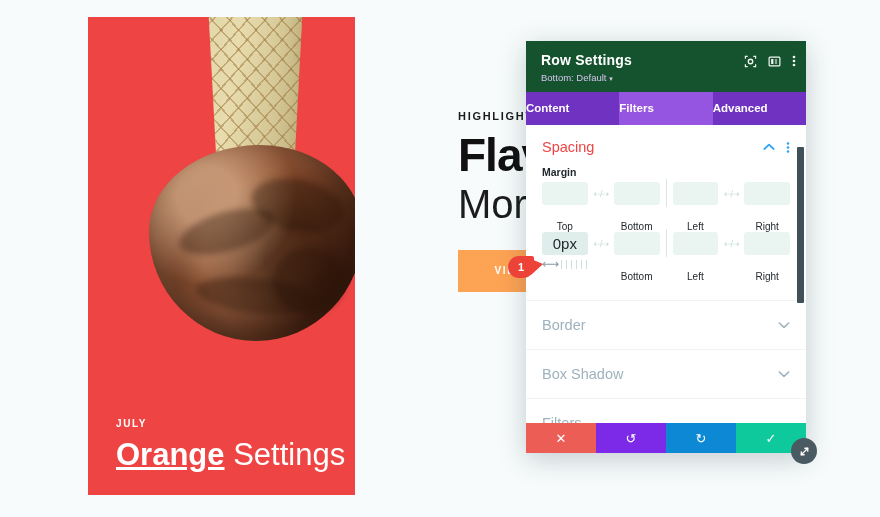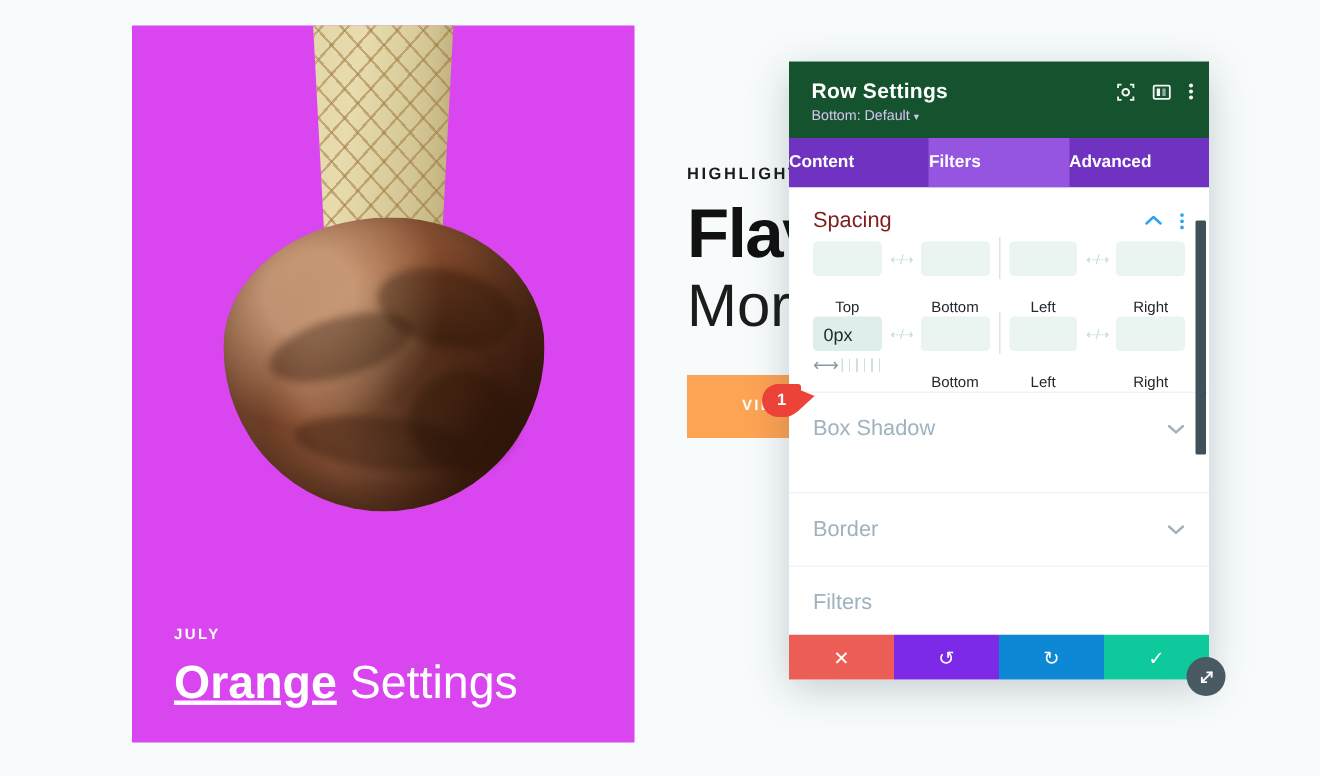--- a/index.html
+++ b/index.html
@@ -7,22 +7,22 @@
     width: 880px; height: 517px;
     background: #f7fbfb;
     font-family: "Liberation Sans", sans-serif;
     overflow: hidden;
   }
   .page { position: relative; width: 880px; height: 517px; }
 
   
   .promo-card {
     position: absolute; left: 88px; top: 17px;
-    width: 335px; height: 478px;
-    background: #d946ef;
+    width: 267px; height: 478px;
+    background: #ef4444;
     overflow: hidden;
   }
   .cone-wrap {
     position: absolute; left: 0; top: 0; width: 335px; height: 345px;
     overflow: hidden;
   }
   
   .cone {
     position: absolute; left: 50%; top: -36px;
     width: 128px; height: 290px;
@@ -118,39 +118,40 @@
     color: #ffffff; font-size: 11.5px; font-weight: 700; cursor: pointer;
   }
   .tab.active { background: #9655e0; }
 
   .modal-body { flex: 1 1 auto; position: relative; overflow: hidden; background: #fff; }
 
   .sp-head {
     display: flex; align-items: center; justify-content: space-between;
     padding: 14px 16px 6px 16px;
   }
-  .sp-title { color: #7f1d1d; font-size: 14.5px; }
+  .sp-title { color: #ef4444; font-size: 14.5px; }
   .sp-head-icons { display: flex; align-items: center; gap: 11px; }
   .sp-ic { color: #2ea3f2; cursor: pointer; line-height: 0; }
 
   .grp-label {
     color: #22292e; font-size: 10.5px; font-weight: 700;
     padding: 5px 16px 4px 16px;
   }
   .row4 {
     display: flex; align-items: flex-start;
     padding: 0 16px; position: relative;
   }
   .cell { flex: 1; display: flex; flex-direction: column; align-items: center; }
   .fld {
     width: 100%; height: 23px;
     background: #eaf4f1; border: 0; border-radius: 3px;
     font-family: "Liberation Sans", sans-serif;
-    font-size: 12px; color: #22292e; padding: 0 7px;
+    font-size: 15px; color: #22292e; padding: 0 7px;
     outline: none;
+    text-align: center;
   }
   .fld.active { background: #dfeeea; }
   .cap { font-size: 10px; color: #22292e; margin-top: 16px; }
   .linkic {
     flex: 0 0 26px; display: flex; align-items: center; justify-content: center;
     height: 23px; color: #c4ded6; font-size: 9px; letter-spacing: -1px;
     cursor: pointer;
   }
   .vdiv { flex: 0 0 13px; height: 23px; position: relative; }
   .vdiv::after {
@@ -301,20 +302,21 @@
           <span class="sp-ic">
             <svg width="4" height="13" viewBox="0 0 4 13">
               <circle cx="2" cy="2.4" r="1.25" fill="#2ea3f2"></circle>
               <circle cx="2" cy="6.5" r="1.25" fill="#2ea3f2"></circle>
               <circle cx="2" cy="10.6" r="1.25" fill="#2ea3f2"></circle>
             </svg>
           </span>
         </div>
       </div>
 
+      <div class="grp-label">Margin</div>
       <div class="row4">
         <div class="cell">
           <input class="fld" type="text" value="" style="">
           <span class="cap">Top</span>
         </div>
         <div class="linkic">⇠/⇢</div>
         <div class="cell">
           <input class="fld" type="text" value="" style="">
           <span class="cap">Bottom</span>
         </div>
@@ -348,36 +350,36 @@
           <input class="fld" type="text" value="" style="">
           <span class="cap">Left</span>
         </div>
         <div class="linkic">⇠/⇢</div>
         <div class="cell">
           <input class="fld" type="text" value="" style="">
           <span class="cap">Right</span>
         </div>
       </div>
 
+      <div class="acc-item" style="margin-top:18px">
+        <span class="acc-label">Border</span>
+        <span class="acc-chev">
+          <svg width="12" height="8" viewBox="0 0 12 8">
+            <path d="M1.3 2L6 6.3 10.7 2" fill="none" stroke="#9fb2bd" stroke-width="1.6" stroke-linecap="round" stroke-linejoin="round"></path>
+          </svg>
+        </span>
+      </div>
       <div class="acc-item">
         <span class="acc-label">Box Shadow</span>
         <span class="acc-chev">
           <svg width="12" height="8" viewBox="0 0 12 8">
             <path d="M1.3 2L6 6.3 10.7 2" fill="none" stroke="#9fb2bd" stroke-width="1.6" stroke-linecap="round" stroke-linejoin="round"></path>
           </svg>
         </span>
       </div>
-      <div class="acc-item" style="margin-top:18px">
-        <span class="acc-label">Border</span>
-        <span class="acc-chev">
-          <svg width="12" height="8" viewBox="0 0 12 8">
-            <path d="M1.3 2L6 6.3 10.7 2" fill="none" stroke="#9fb2bd" stroke-width="1.6" stroke-linecap="round" stroke-linejoin="round"></path>
-          </svg>
-        </span>
-      </div>
       <div class="acc-item">
         <span class="acc-label">Filters</span>
 
       </div>
 
       <div class="vscroll"></div>
     </div>
 
     <div class="modal-foot">
       <div class="fbtn close">

